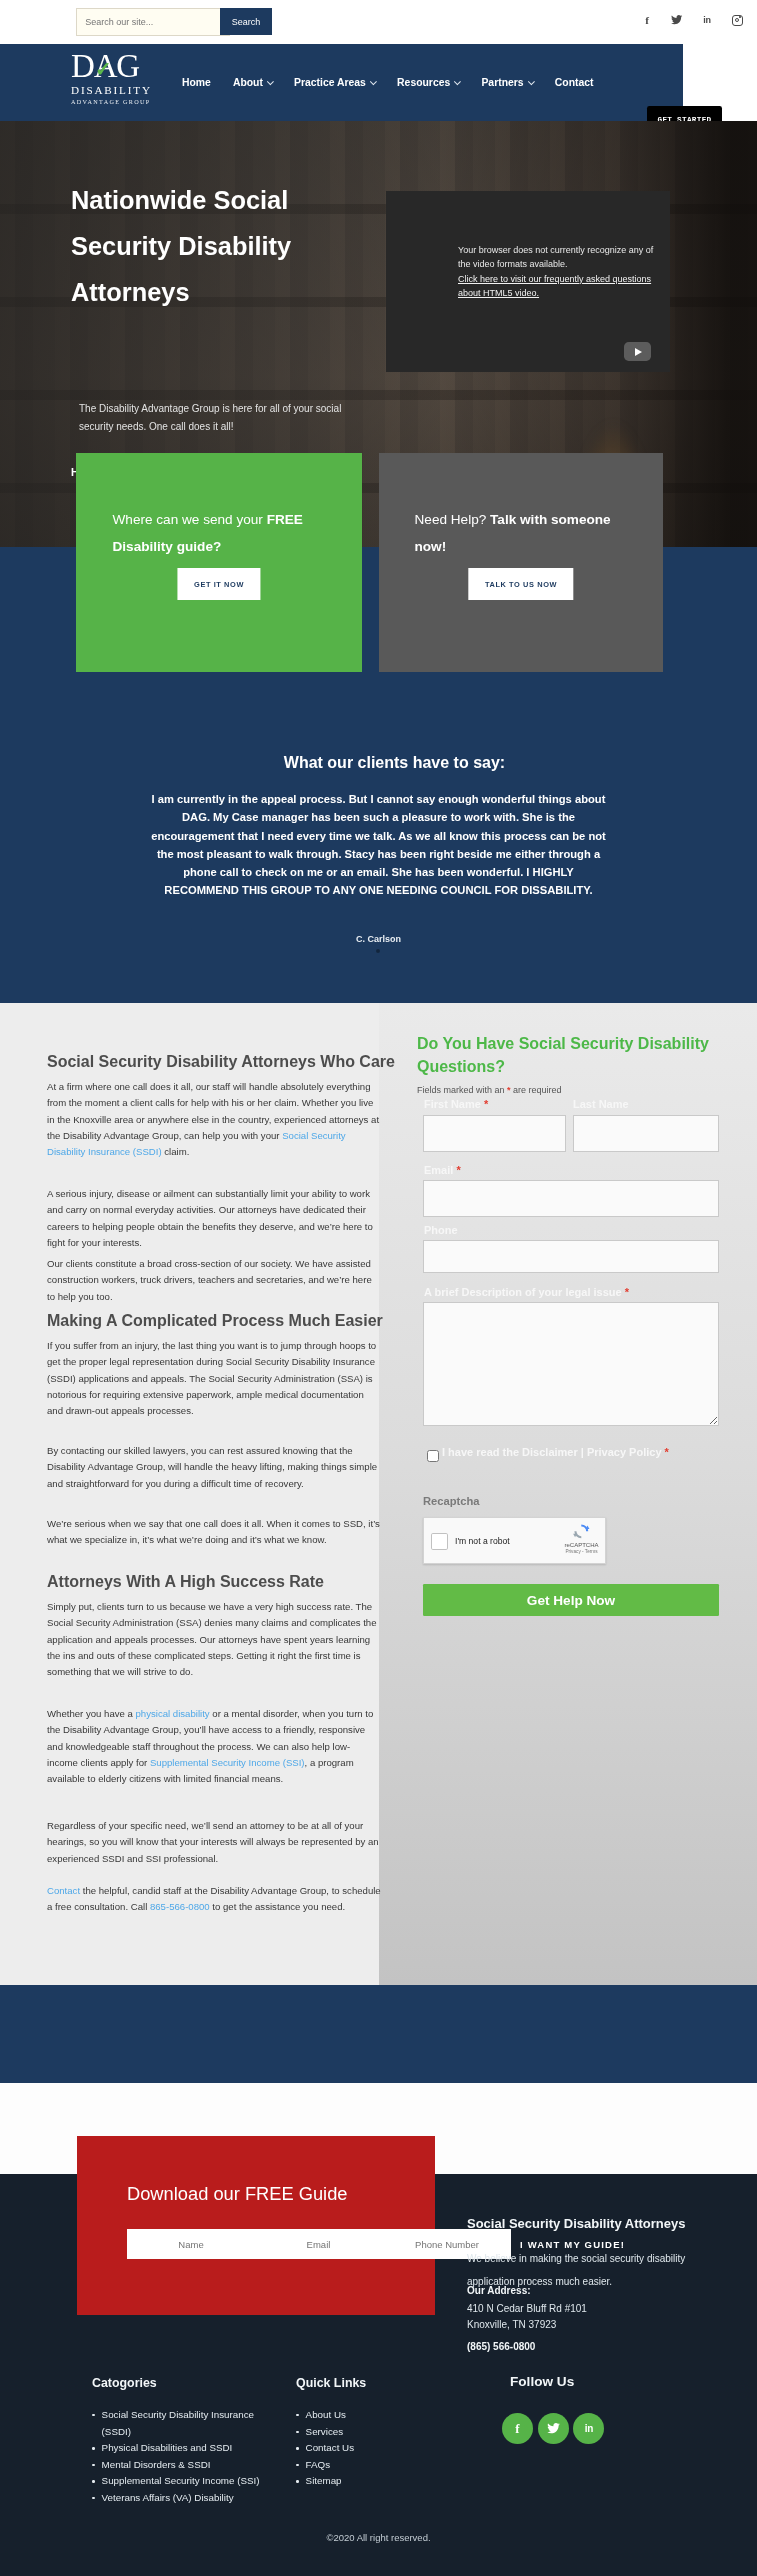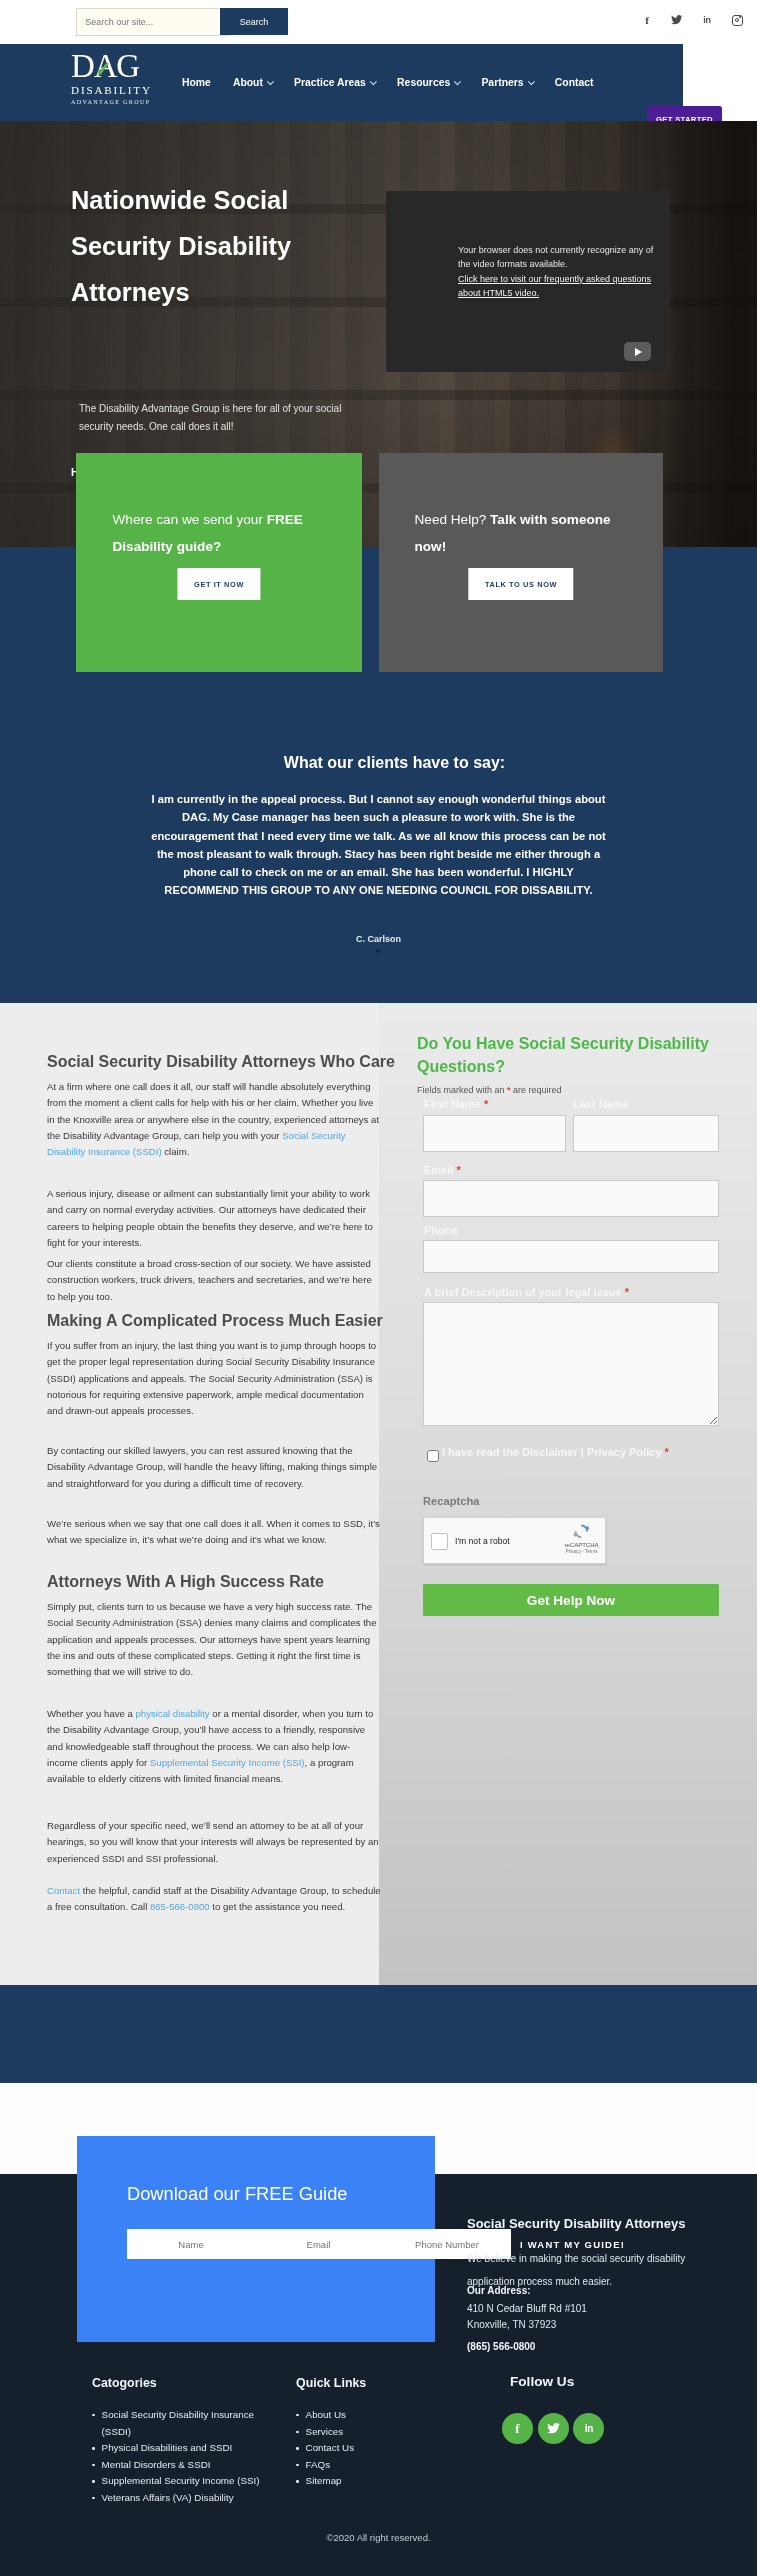--- a/index.html
+++ b/index.html
@@ -5,42 +5,42 @@
   html,body{margin:0;padding:0;background:#fff;}
   body{font-family:"Liberation Sans",sans-serif;}
   #page{position:relative;width:757px;height:2576px;margin:0 auto;overflow:hidden;background:#fff;}
   .abs{position:absolute;}
   a{text-decoration:none;color:inherit;}
 
   
   .topbar{left:0;top:0;width:757px;height:44px;background:#fff;}
   .search-input{left:76px;top:8.3px;width:135px;height:26px;background:#fffdf2;border:0.6px solid #ddd8c8;
     padding:0 8.3px;font-size:9px;color:#444;font-family:"Liberation Sans",sans-serif;outline:none;}
-  .search-btn{left:220px;top:8.3px;width:68px;height:27px;background:#1d3a5f;color:#fff;border:none;
+  .search-btn{left:220px;top:8.3px;width:52px;height:27px;background:#1d3a5f;color:#fff;border:none;
     font-size:9px;font-family:"Liberation Sans",sans-serif;cursor:pointer;}
   .top-social{right:14px;top:14px;display:flex;gap:18px;align-items:center;color:#4a4a4a;}
   .tsi{width:12px;height:12px;display:flex;align-items:center;justify-content:center;cursor:pointer;}
   .fb-glyph{font-family:"Liberation Serif",serif;font-weight:bold;font-size:11.2px;color:#4a4a4a;}
   .in-glyph{font-weight:bold;font-size:9px;color:#4a4a4a;letter-spacing:-0.3px;}
   .ig-box{width:9px;height:9px;border:1.2px solid #4a4a4a;border-radius:3px;position:relative;}
   .ig-box i{position:absolute;left:2.1px;top:2.1px;width:4.7px;height:4.7px;border:1.2px solid #4a4a4a;border-radius:50%;box-sizing:border-box;}
   .ig-box b{position:absolute;right:0.6px;top:0.6px;width:1.5px;height:1.5px;background:#4a4a4a;border-radius:50%;}
 
   
   .nav{left:0;top:44px;width:683px;height:77px;background:#1d3a5f;}
   .logo{left:71px;top:4.7px;width:89px;cursor:pointer;color:#fff;}
   .logo-acro{font-family:"Liberation Serif",serif;font-size:33px;letter-spacing:-1.2px;line-height:35px;}
   .logo-check{position:absolute;left:24px;top:8.3px;color:#5cb84b;font-size:20px;font-weight:bold;}
   .logo-l1{font-family:"Liberation Serif",serif;font-size:11.2px;letter-spacing:1.8px;text-transform:uppercase;margin-top:0px;}
   .logo-l2{font-family:"Liberation Serif",serif;font-size:6.2px;letter-spacing:1.3px;text-transform:uppercase;margin-top:2.4px;color:#e8edf2;}
   .menu{left:182px;top:0;height:77px;display:flex;align-items:center;gap:22px;}
   .menu-item{color:#fff;font-size:10.4px;font-weight:bold;cursor:pointer;display:flex;align-items:center;gap:4.1px;white-space:nowrap;}
   .chev{width:4.1px;height:4.1px;border-right:1.2px solid #dfe6ee;border-bottom:1.2px solid #dfe6ee;transform:rotate(45deg) translateY(-1.2px);display:inline-block;}
-  .nav-cta{left:647px;top:62px;width:75px;height:27px;background:#4c1d95;color:#fff;border:none;border-radius:2.4px;
-    font-size:7.7px;font-weight:bold;letter-spacing:0.3px;font-family:Liberation Sans, sans-serif;cursor:pointer;}
+  .nav-cta{left:647px;top:62px;width:75px;height:27px;background:#000000;color:#fff;border:none;border-radius:2.4px;
+    font-size:7.7px;font-weight:bold;letter-spacing:0.3px;font-family:Liberation Mono, monospace;cursor:pointer;}
 
   
   .hero{left:0;top:121px;width:757px;height:426px;overflow:hidden;
     background:
       linear-gradient(90deg, rgba(38,36,34,.82) 0%, rgba(48,45,42,.62) 38%, rgba(52,47,42,.35) 58%, rgba(28,23,20,.55) 82%, rgba(16,13,11,.9) 96%),
       repeating-linear-gradient(180deg, rgba(25,21,18,.0) 0 83px, rgba(25,21,18,.4) 83px 93px),
       repeating-linear-gradient(90deg, rgba(130,108,86,.20) 0 15.4px, rgba(64,54,47,.25) 15.4px 33px, rgba(96,80,64,.16) 33px 55px),
       linear-gradient(180deg,#46413c 0%,#544c45 35%,#5d534a 60%,#3f3831 100%);}
   .statue{left:509px;top:254px;width:189px;height:296px;filter:blur(4.1px);
     background:radial-gradient(ellipse 53px 154px at 55% 55%, rgba(168,126,62,.65), rgba(90,66,38,.35) 60%, transparent 75%),
@@ -100,21 +100,21 @@
   .rc-terms{font-size:4.7px;color:#777;margin-top:1.2px;cursor:pointer;}
   .get-help{position:absolute;left:6px;top:581px;width:296px;height:32px;background:#62bb46;border:none;border-radius:1.2px;
     color:#fff;font-size:13.6px;font-weight:bold;font-family:"Liberation Sans",sans-serif;cursor:pointer;}
 
   
   .navy-band2{left:0;top:1985px;width:757px;height:98px;background:#1d3a5f;}
   .white-band{left:0;top:2083px;width:757px;height:92px;background:#fdfdfd;}
   .footer{left:0;top:2174px;width:757px;height:402px;background:#16202c;}
 
   
-  .dl-box{left:77px;top:2136px;width:358px;height:206px;background:#3b82f6;}
+  .dl-box{left:77px;top:2136px;width:358px;height:179px;background:#b91c1c;}
   .dl-h{position:absolute;left:50px;top:47px;color:#fff;font-size:18.3px;font-weight:normal;}
   .dl-input{position:absolute;top:93px;height:30px;background:#fff;border:none;box-sizing:border-box;text-align:center;
     font-size:9.5px;color:#555;font-family:"Liberation Sans",sans-serif;outline:none;}
   .dl-btn{left:514px;top:2232px;width:109px;height:24px;background:transparent;border:none;color:#fff;
     font-size:9.5px;font-weight:bold;letter-spacing:1.2px;font-family:"Liberation Sans",sans-serif;cursor:pointer;white-space:nowrap;}
 
   
   .fo-brand-h{left:467px;top:2216px;color:#f2f6f8;font-size:13px;font-weight:bold;}
   .fo-brand-p{left:467px;top:2248px;width:254px;color:#dfe7ec;font-size:10px;line-height:22.5px;}
   .fo-addr-label{left:467px;top:2285px;color:#f2f6f8;font-size:10px;font-weight:bold;}

